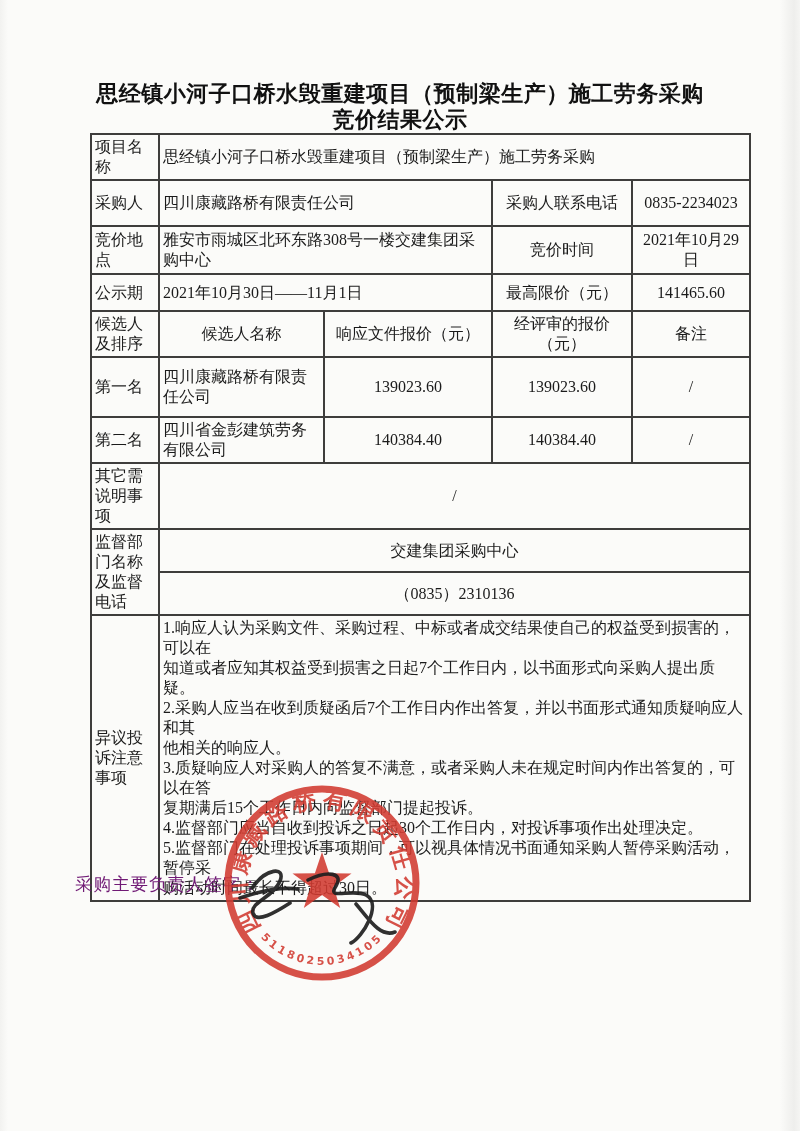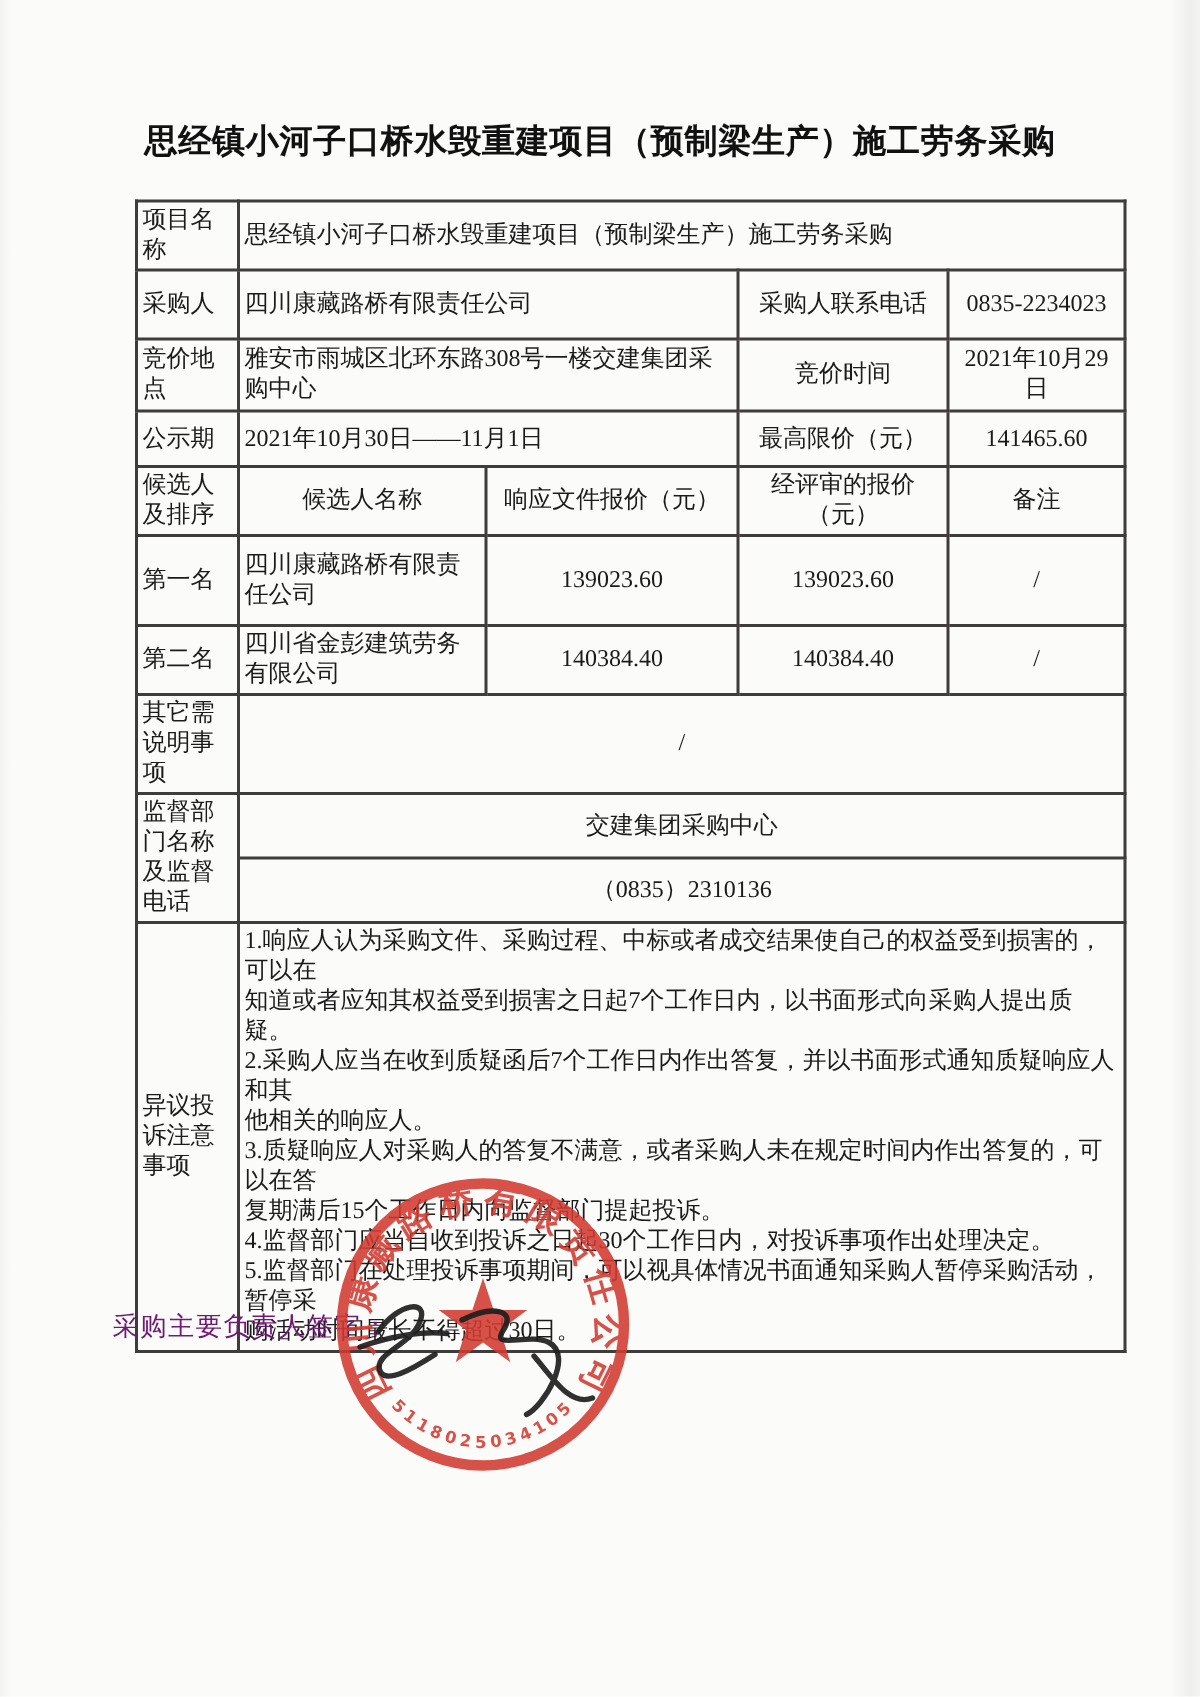--- a/index.html
+++ b/index.html
@@ -52,20 +52,21 @@
   .stamp{position:absolute;left:222px;top:783px;width:200px;height:200px;}
   .signature{position:absolute;left:232px;top:848px;width:190px;height:110px;}
 </style>
 </head>
 <body>
 
 <div class="page">
 
   <div class="title">
     <div>思经镇小河子口桥水毁重建项目（预制梁生产）施工劳务采购</div>
+    <div>竞价结果公示</div>
   </div>
 
   <table class="results">
     <colgroup>
       <col style="width:68px">
         <col style="width:165px">
         <col style="width:168px">
       <col style="width:140px">
         <col style="width:118px">
     </colgroup>

